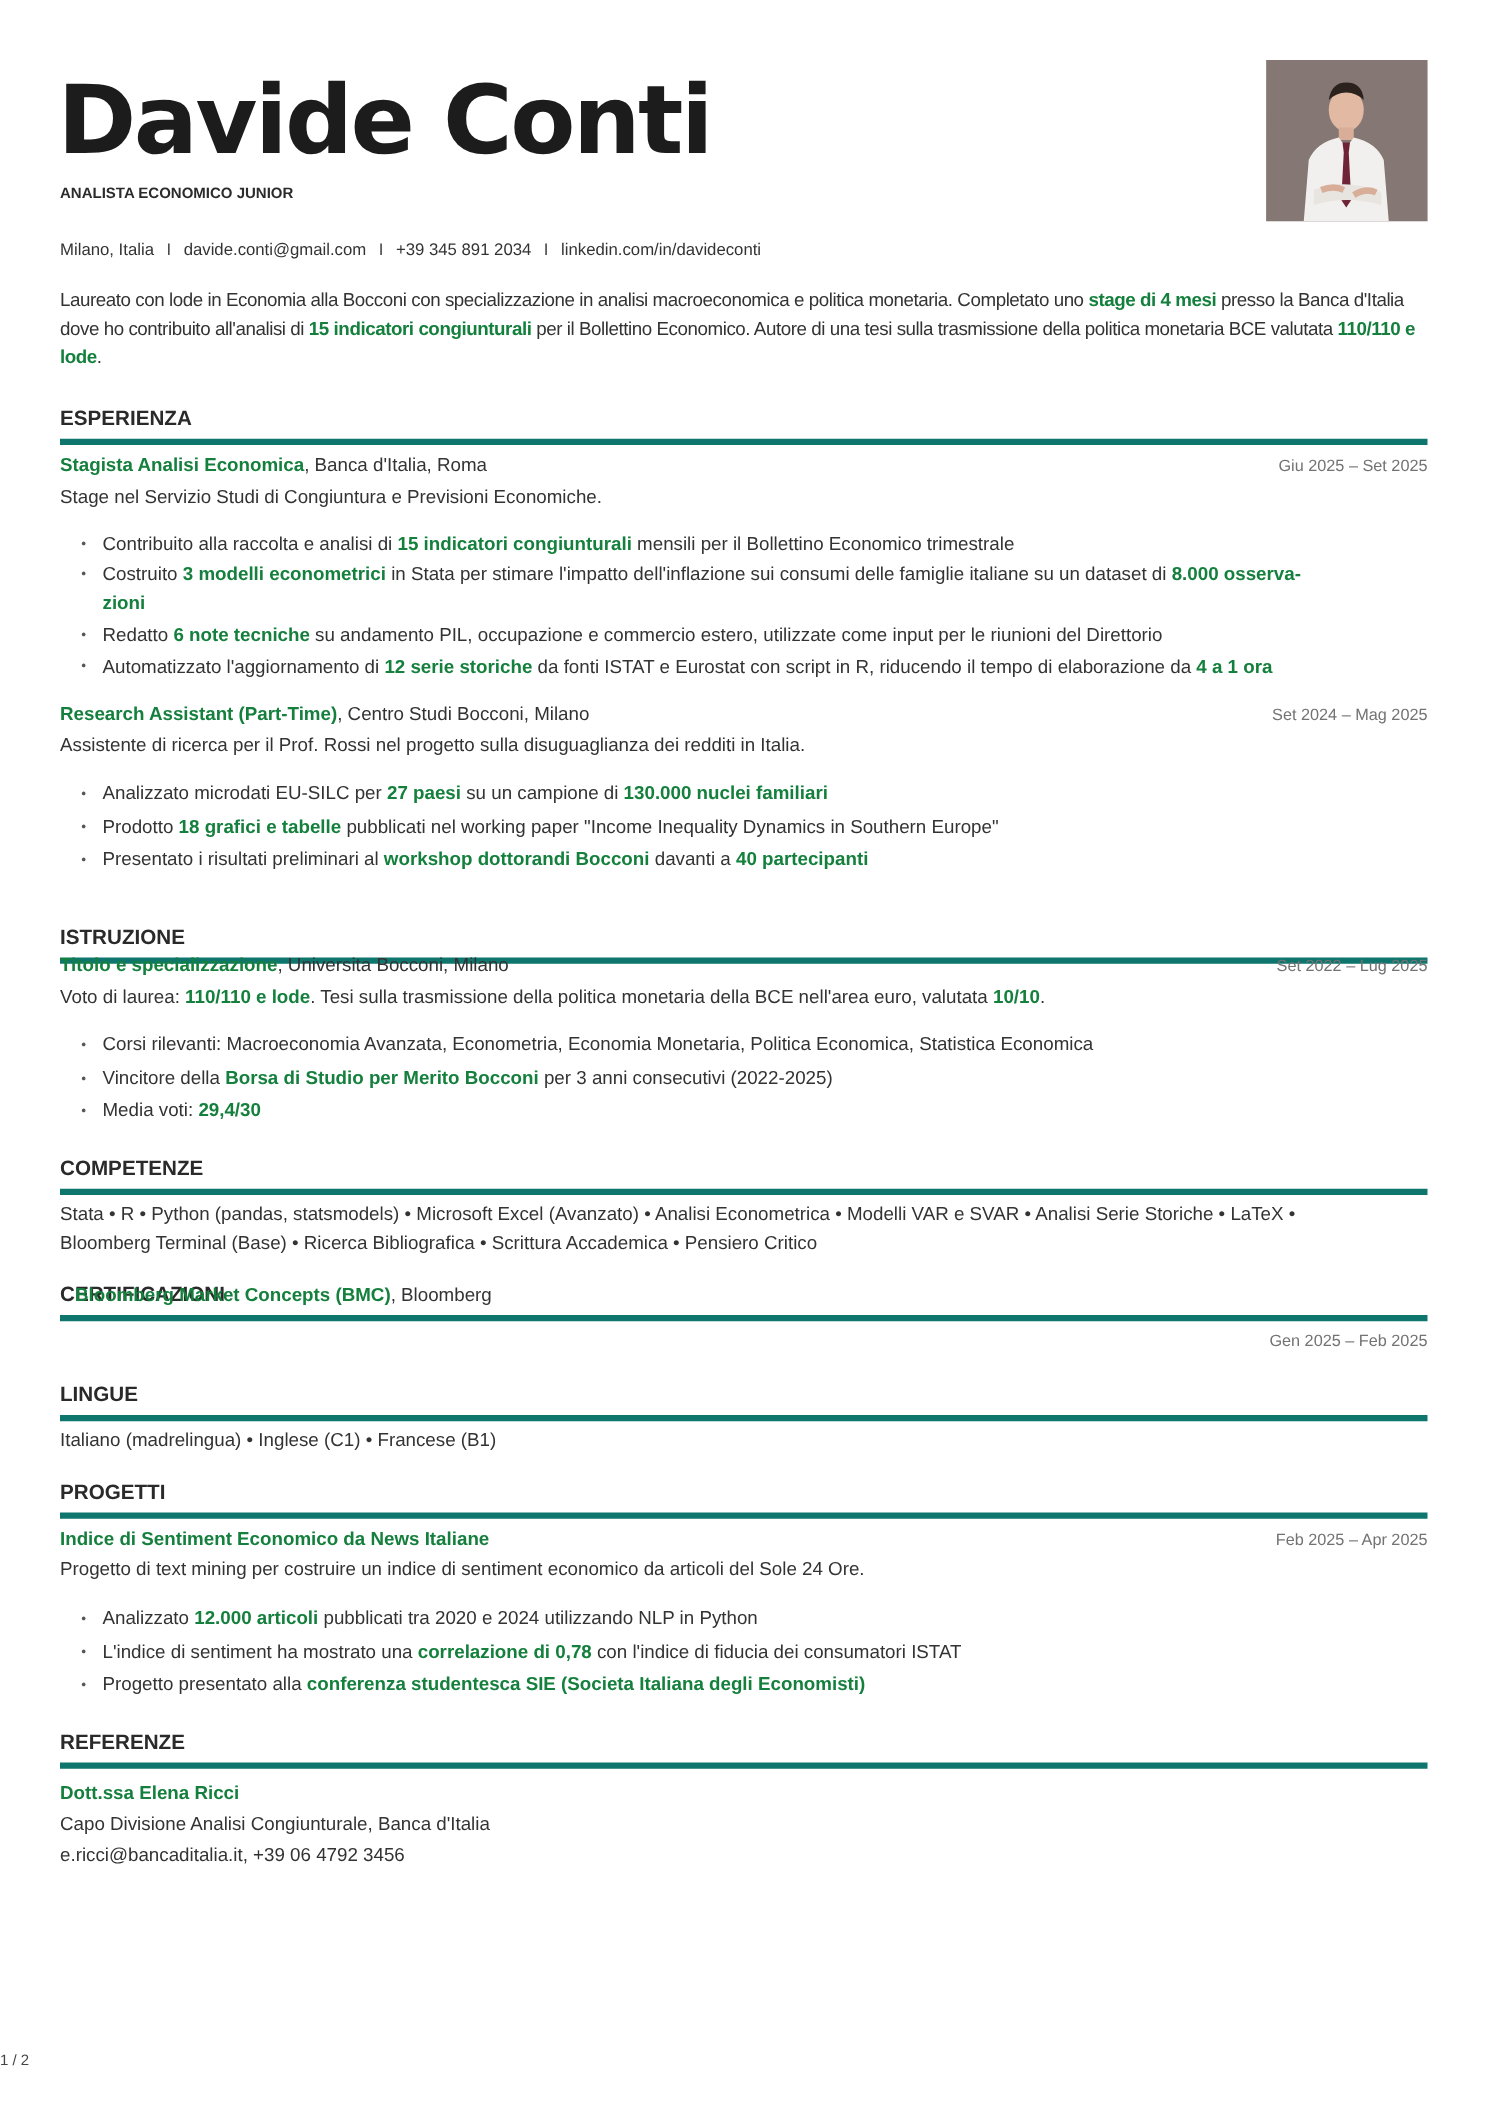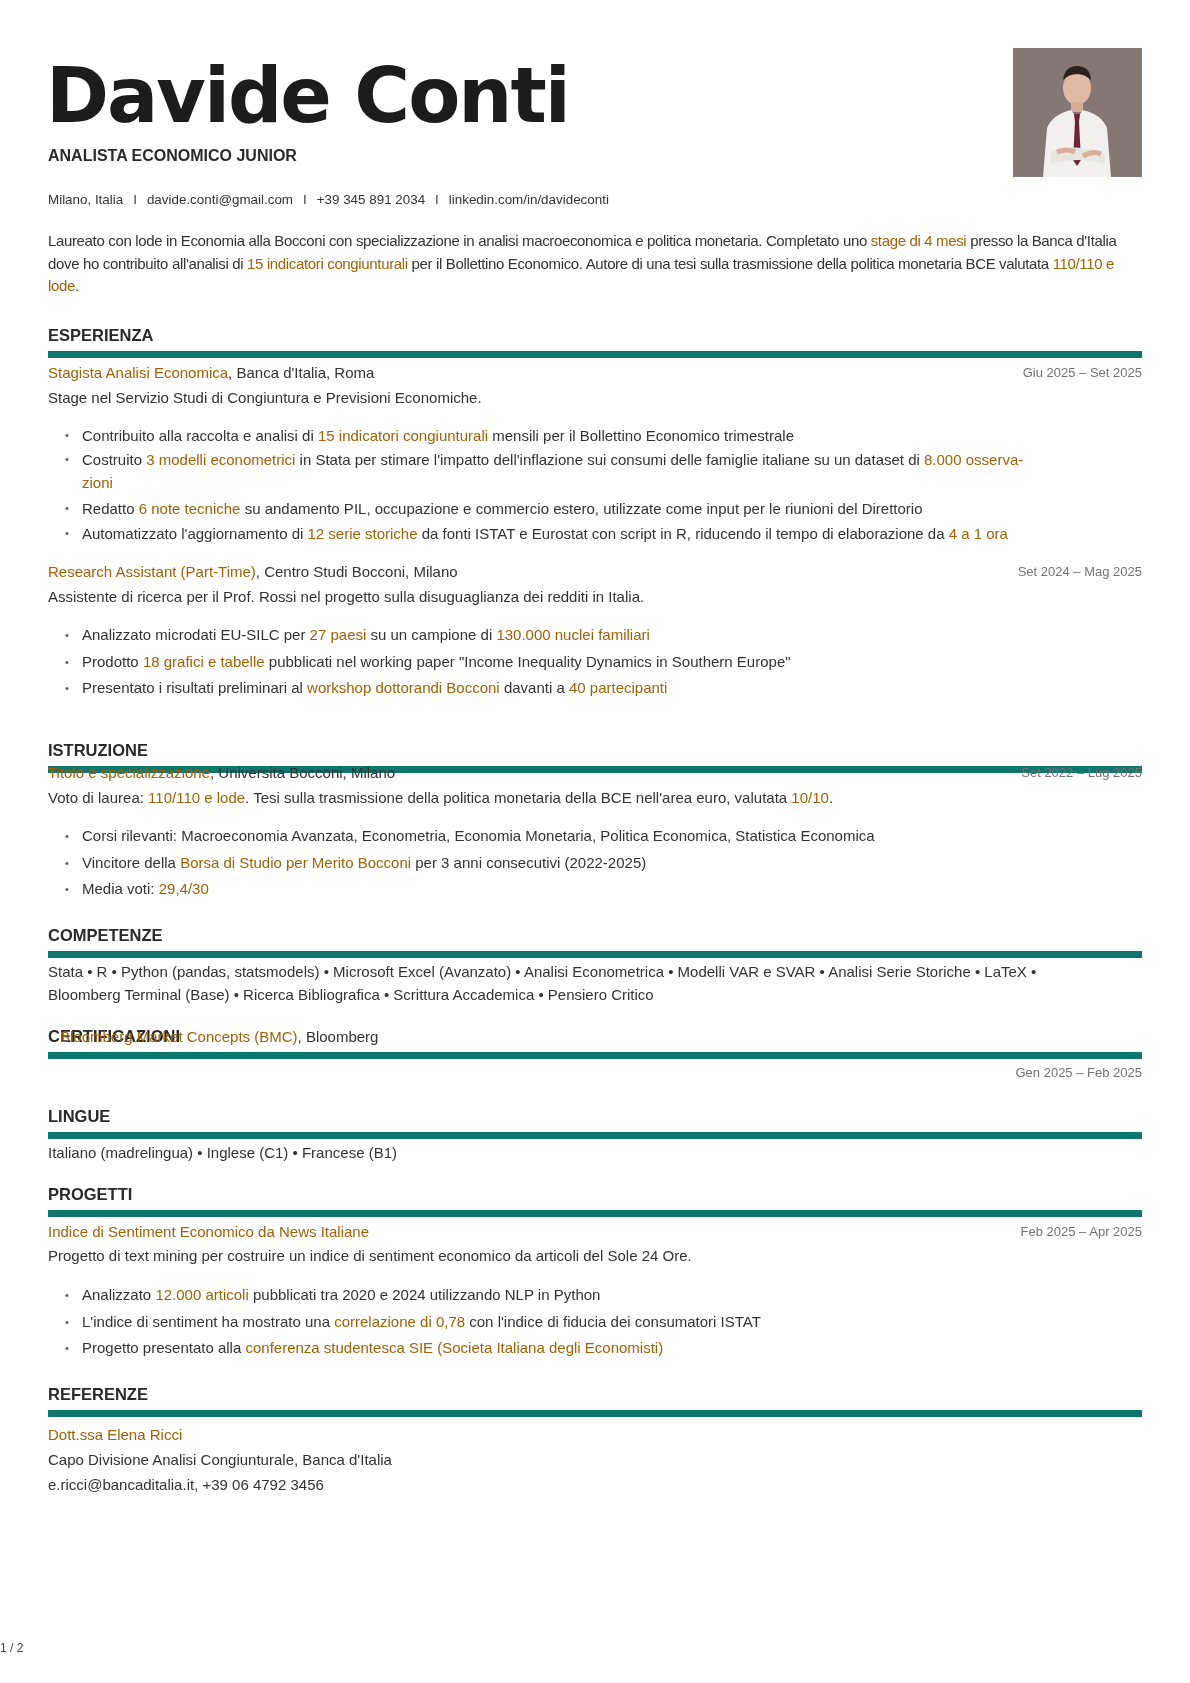--- a/index.html
+++ b/index.html
@@ -8,41 +8,41 @@
     font-family: "Liberation Sans", "DejaVu Sans", sans-serif;
     color: #2a2a2a;
   }
   .name {
     position: absolute; left: 46px; top: 58px;
     font-family: "DejaVu Sans", sans-serif; font-weight: bold;
     font-size: 76px; letter-spacing: -2px; color: #1c1c1c; line-height: 1;
   }
   .subtitle {
     position: absolute; left: 48px; top: 147px;
-    font-size: 16px; font-weight: bold; color: #2b2b2b; letter-spacing: 0px;
+    font-size: 12px; font-weight: bold; color: #2b2b2b; letter-spacing: 0px;
   }
   .photo {
     position: absolute; left: 1013px; top: 48px; width: 129px; height: 129px;
     background: linear-gradient(180deg, #8a7c78 0%, #7e706d 100%);
     overflow: hidden;
   }
   .contact {
     position: absolute; left: 48px; top: 192px; font-size: 13.4px; color: #333;
     white-space: nowrap;
   }
   .contact .sep { margin: 0 10px; color: #444; }
   .summary {
     position: absolute; left: 48px; top: 230px; width: 1094px;
     font-size: 15px; line-height: 22.5px; color: #333; letter-spacing: -0.35px;
   }
-  b, .b { font-weight: normal; color: #a16207; }
+  b, .b { font-weight: bold; color: #15803d; }
   .sec-title {
     position: absolute; left: 48px; width: 1094px;
     font-size: 16.5px; font-weight: bold; color: #2a2a2a;
-    padding-bottom: 6px; border-bottom: 7px solid #0f766e;
+    padding-bottom: 6px; border-bottom: 5px solid #0f766e;
   }
   .entry-title { position: absolute; left: 48px; font-size: 15px; color: #333; }
   .entry-date { position: absolute; right: 48px; font-size: 13px; color: #737373; text-align: left; }
   .entry-desc { position: absolute; left: 48px; font-size: 15px; color: #333; }
   ul.bullets {
     position: absolute; left: 48px; width: 1094px; margin: 0; padding: 0; list-style: none;
     font-size: 15px; color: #333;
   }
   ul.bullets li { position: relative; padding-left: 34px; }
   ul.bullets li::before {

